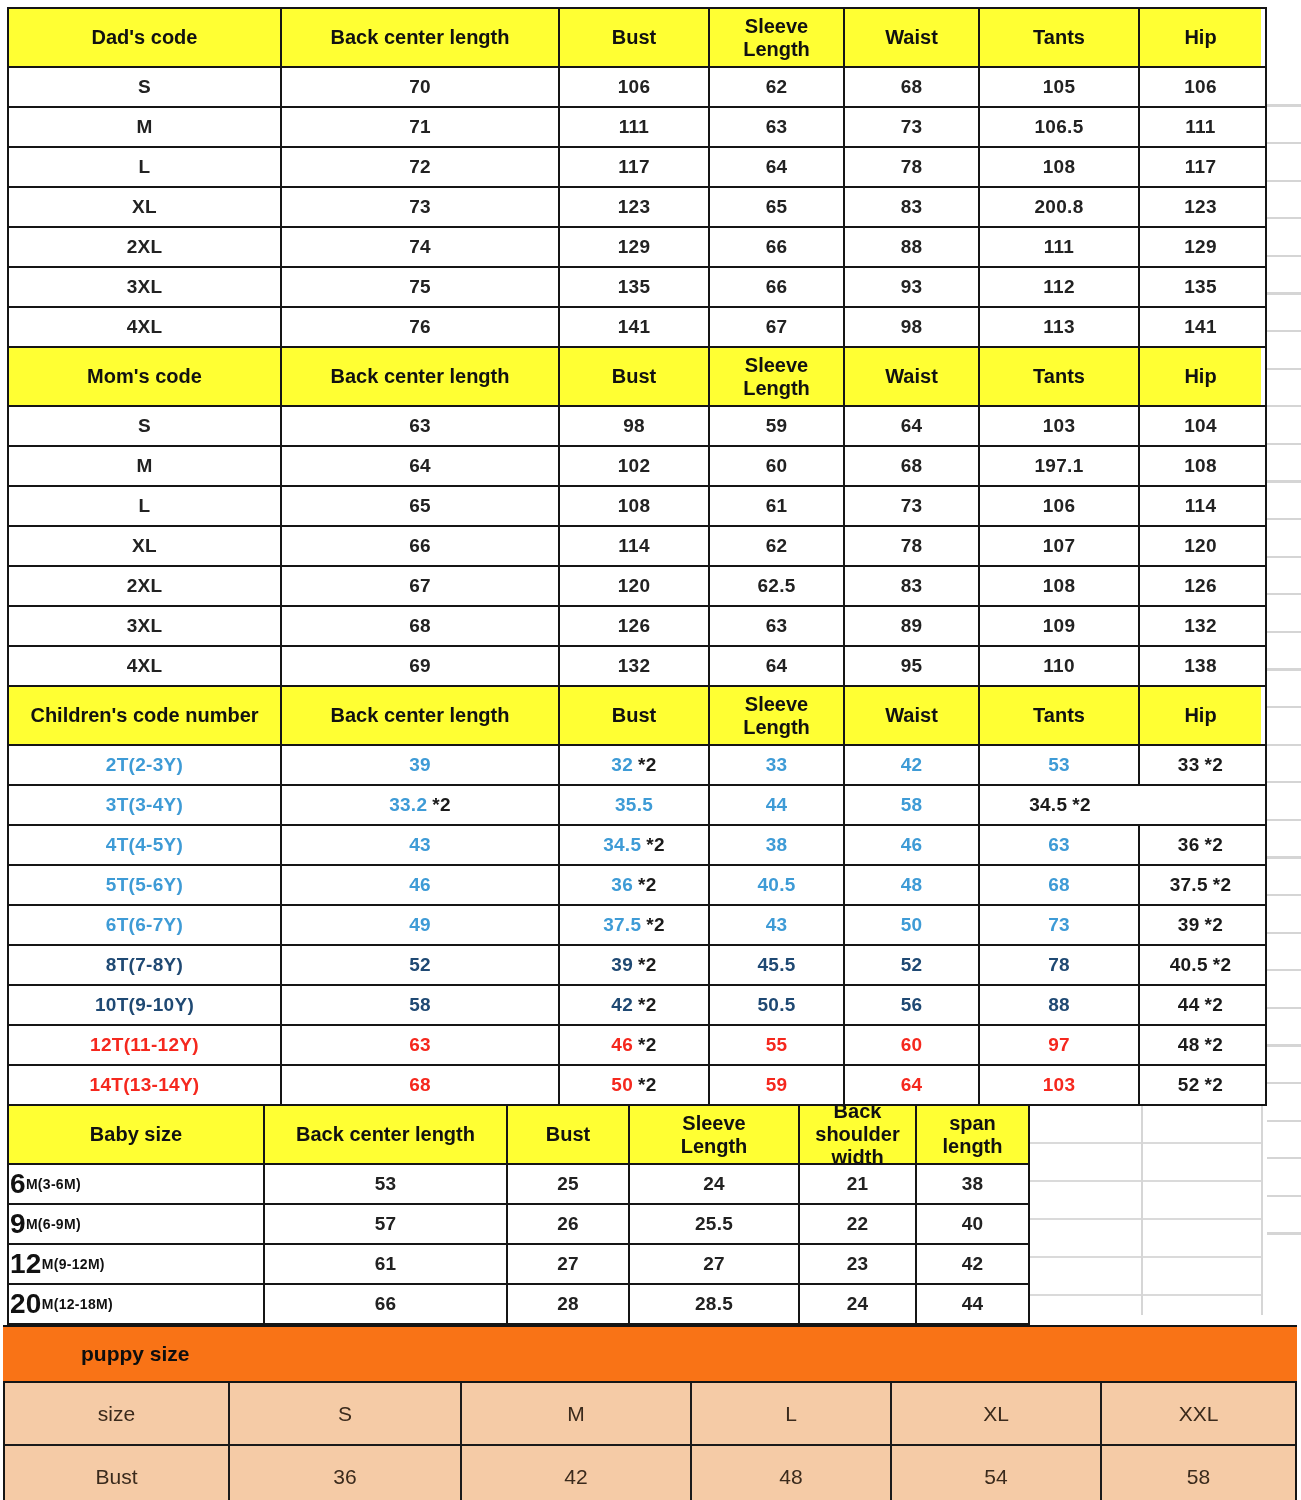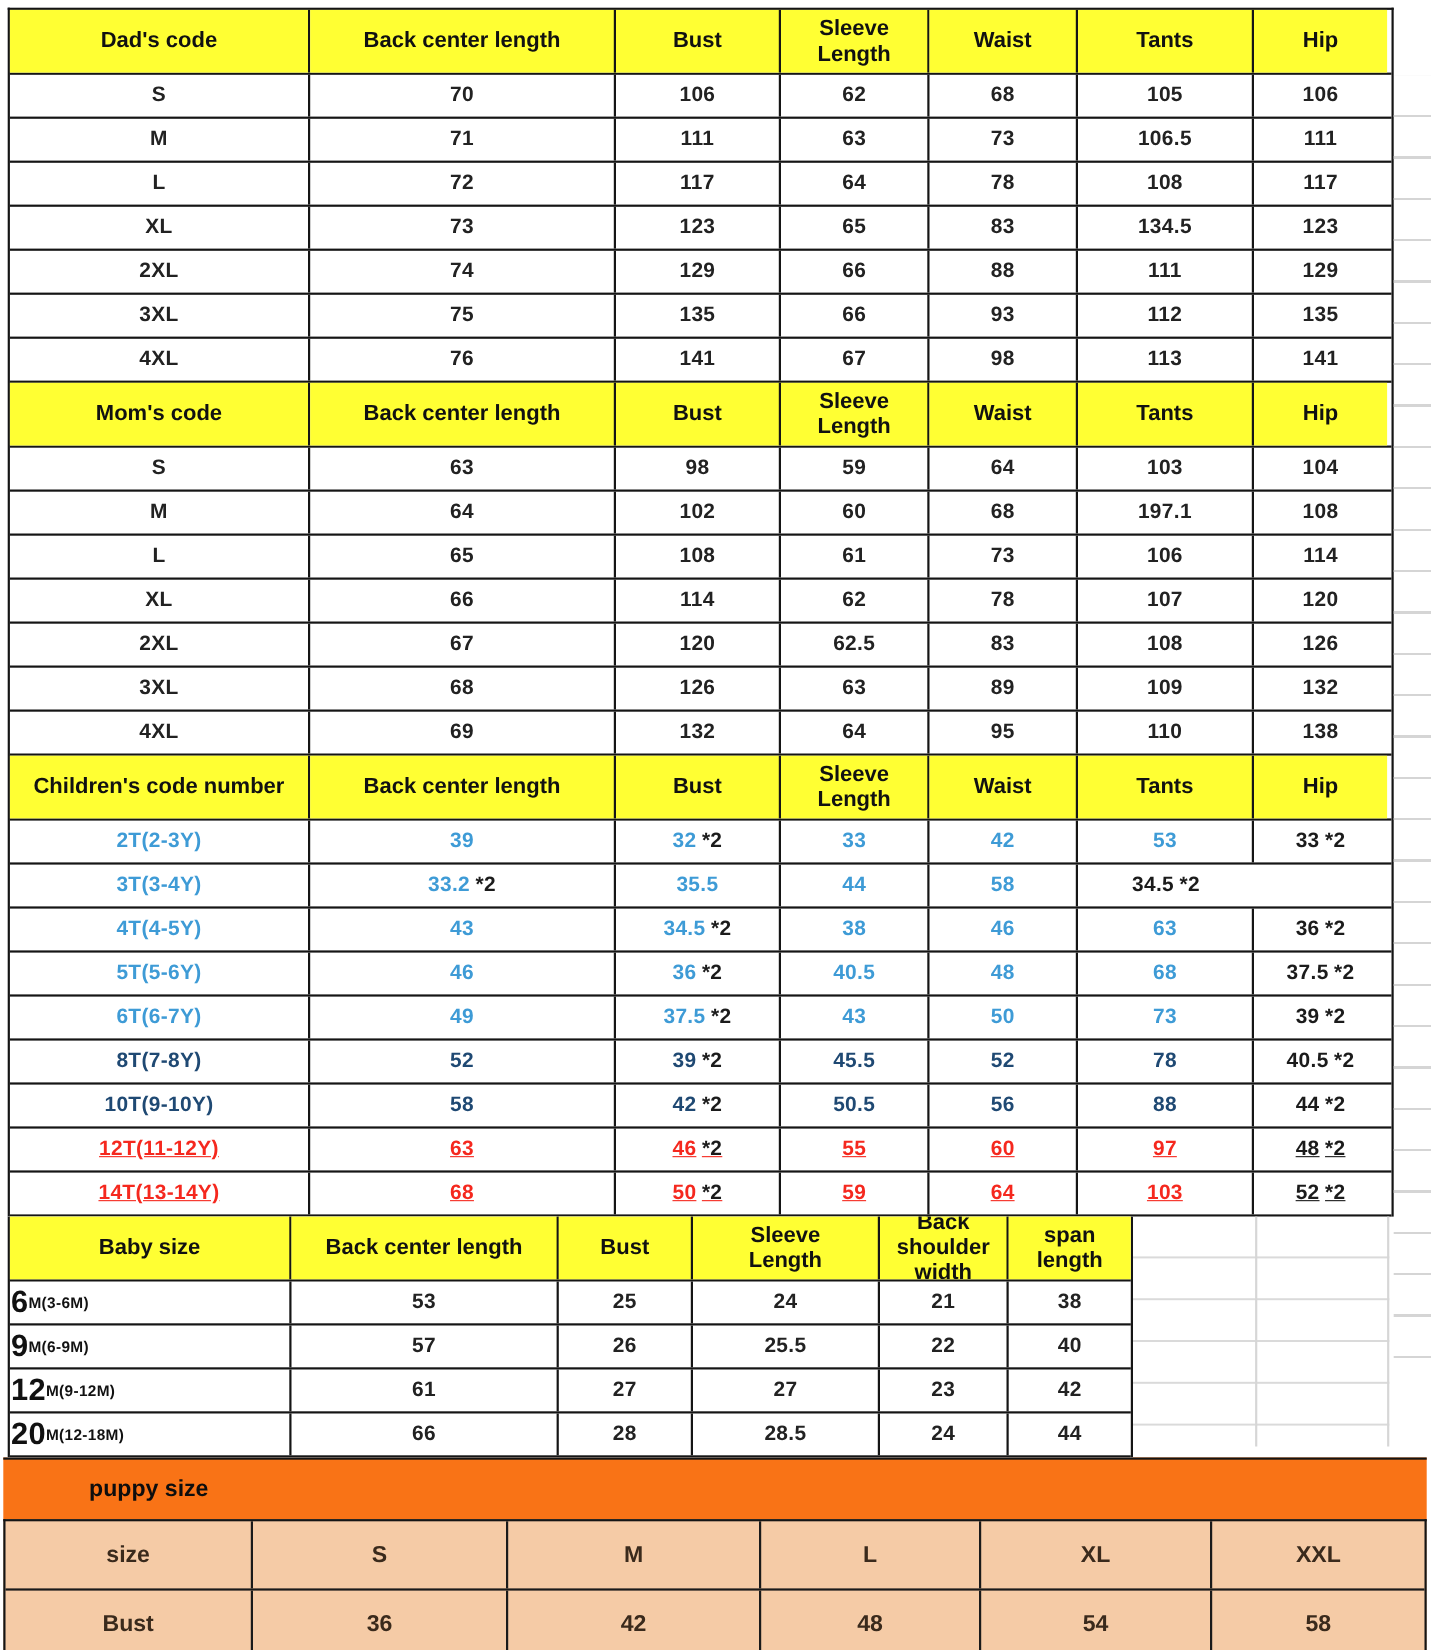--- a/index.html
+++ b/index.html
@@ -45,21 +45,21 @@
   .cell:last-child{border-right:none;}
   .hcell{
     background:#FFFF33;color:#111;font-size:20px;font-weight:700;
     text-align:center;white-space:pre-line;line-height:1.15;
   }
   .dcell{font-size:19px;font-weight:700;color:#222;letter-spacing:.3px;}
 
   
   .c-blue .dcell{color:#3E9BD6;}
   .c-navy .dcell{color:#1F4973;}
-  .c-red  .dcell{color:#F5281E;text-decoration:underline;}
+  .c-red  .dcell{color:#F5281E;}
   .dcell.c-black, .c-blue .dcell.c-black, .c-navy .dcell.c-black, .c-red .dcell.c-black{color:#1b1b1b;}
   .x2{color:#1b1b1b;margin-left:5px;font-weight:700;}
 
   
   .dcell.baby-label{justify-content:flex-start;padding-left:1px;color:#111;}
   .baby-big{font-size:28px;font-weight:700;line-height:1;}
   .baby-rest{font-size:14px;font-weight:700;}
 
   
   .blue-bar{
@@ -70,21 +70,21 @@
   .blue-bar span{font-size:21px;font-weight:600;color:#0e0e0e;padding-left:78px;}
   .puppy-wrap{
     margin-left:3px;width:1294px;background:#F5CBA6;
     border:2px solid #151515;border-bottom:none;box-sizing:border-box;
   }
   .cols-puppy{grid-template-columns:225px 232px 230px 200px 210px 193px;}
   .prow{display:grid;height:61px;border-bottom:2px solid #1a1a1a;}
   .prow:last-child{border-bottom:none;}
   .pcell{
     display:flex;align-items:center;justify-content:center;
-    border-right:2px solid #1a1a1a;font-size:21px;font-weight:700;color:#3A2A1C;
+    border-right:2px solid #1a1a1a;font-size:21px;font-weight:400;color:#3A2A1C;
     box-sizing:border-box;
   }
   .pcell:last-child{border-right:none;}
 
   
   .right-strip{
     position:absolute;left:1267px;top:62px;width:34px;height:1198px;
     background:repeating-linear-gradient(to bottom, transparent 0 35.5px, #d5d5d5 35.5px 37.6px);
   }
 </style>
@@ -130,21 +130,21 @@
         <div class="cell dcell">78</div>
         <div class="cell dcell">108</div>
         <div class="cell dcell">117</div>
       </div>
       <div class="trow data cols-main">
         <div class="cell dcell">XL</div>
         <div class="cell dcell">73</div>
         <div class="cell dcell">123</div>
         <div class="cell dcell">65</div>
         <div class="cell dcell">83</div>
-        <div class="cell dcell">134.5</div>
+        <div class="cell dcell">200.8</div>
         <div class="cell dcell">123</div>
       </div>
       <div class="trow data cols-main">
         <div class="cell dcell">2XL</div>
         <div class="cell dcell">74</div>
         <div class="cell dcell">129</div>
         <div class="cell dcell">66</div>
         <div class="cell dcell">88</div>
         <div class="cell dcell">111</div>
         <div class="cell dcell">129</div>

